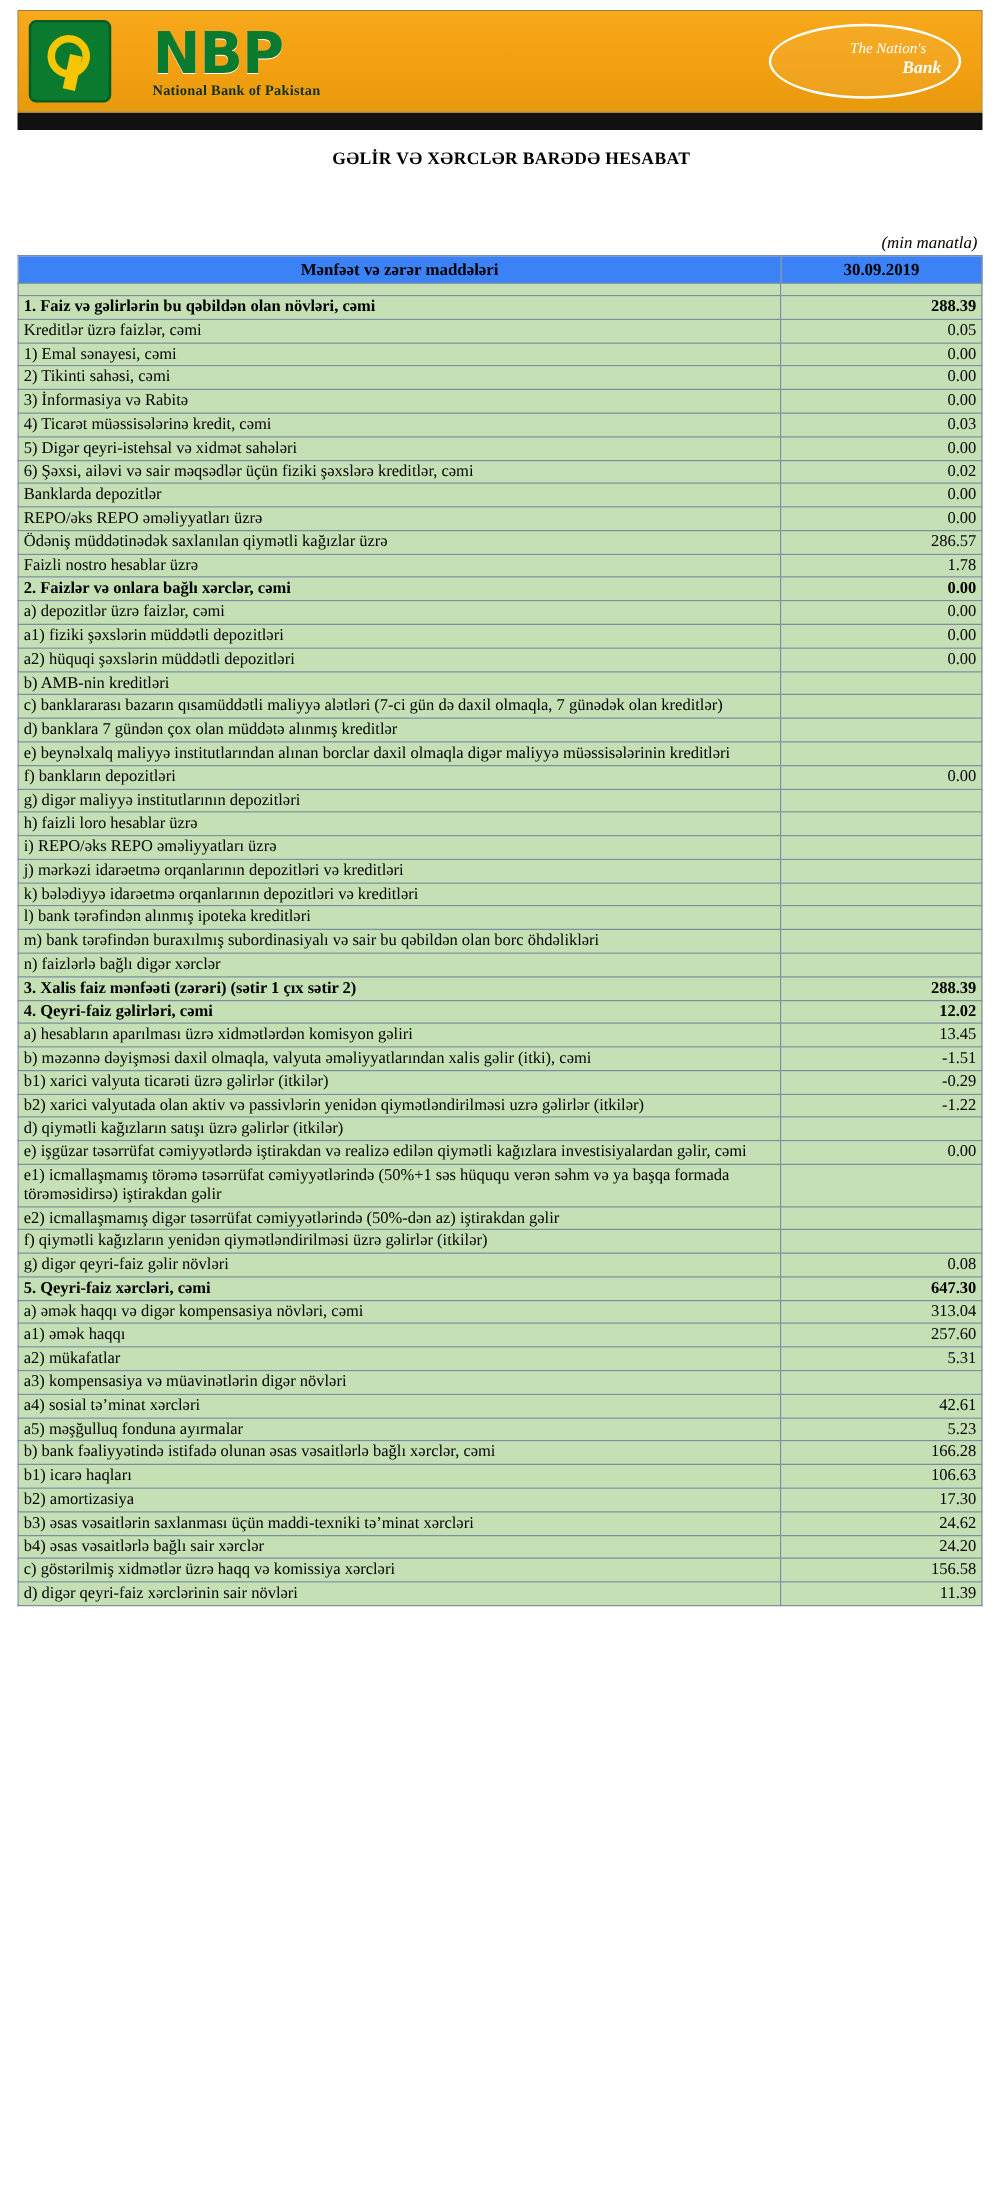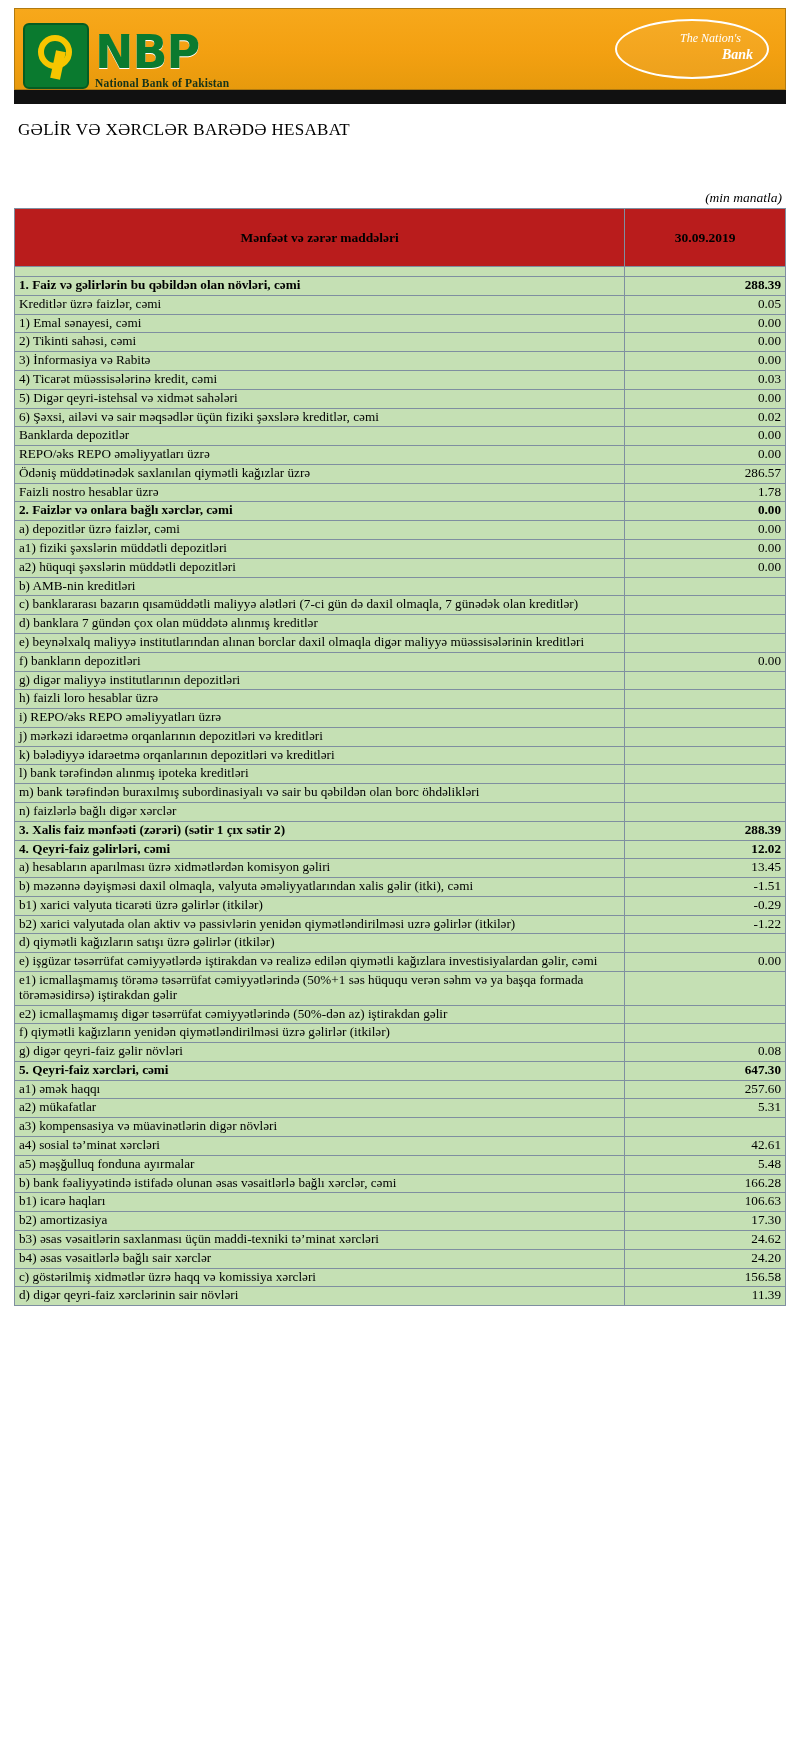--- a/index.html
+++ b/index.html
@@ -25,21 +25,22 @@
     background: linear-gradient(180deg,#f7a81b 0%, #f3a011 55%, #e79a0d 100%);
     border: 1px solid #b07a10;
     box-sizing: border-box;
     overflow: hidden;
   }
   .logo-left {
     position: absolute;
     left: 0; top: 0;
     width: 300px; height: 80px;
     display: flex;
-    align-items: flex-end;
+    align-items: center;
+    gap: 27px;
   }
   .logo-mark {
     width: 62px; height: 62px;
     margin-left: 8px;
     background: #0a7a2f;
     border: 2px solid #065c22;
     border-radius: 6px;
     position: relative;
     flex: none;
   }
@@ -111,23 +112,24 @@
     color: #ffffff;
   }
   .band-dark {
     margin: 0 14px;
     height: 14px;
     background: #111111;
   }
 
   
   .doc-title {
+    text-align: center;
     font-family: "Liberation Serif", serif;
-    font-weight: normal;
-    font-size: 17px;
+    font-weight: bold;
+    font-size: 14px;
     letter-spacing: .3px;
     margin: 16px 0 0 0;
     padding-left: 18px;
   }
 
   
   .units {
     text-align: right;
     font-style: italic;
     font-size: 13.5px;
@@ -144,25 +146,25 @@
     border: 1px solid #7f8fa0;
     font-size: 13.2px;
     line-height: 1.12;
     padding: 1px 4px 2px 4px;
     vertical-align: top;
   }
   .col-label { width: 608px; }
   .col-value { width: 160px; text-align: right; }
 
   tr.head td {
-    background: #b91c1c;
+    background: #3b82f6;
     font-weight: bold;
     text-align: center;
     font-size: 13.5px;
-    padding: 21px 4px;
+    padding: 3px 4px;
   }
   tr.head td.col-value { text-align: center; }
 
   tr.spacer td {
     background: #c5e0b4;
     height: 9px;
     padding: 0;
   }
   tr.data td {
     background: #c5e0b4;
@@ -373,38 +375,42 @@
       </tr>
       <tr class="data">
         <td class="col-label lbl ind1">g) digər qeyri-faiz gəlir növləri</td>
         <td class="col-value val">0.08</td>
       </tr>
       <tr class="data">
         <td class="col-label lbl ind0 b">5. Qeyri-faiz xərcləri, cəmi</td>
         <td class="col-value val b">647.30</td>
       </tr>
       <tr class="data">
+        <td class="col-label lbl ind1">a) əmək haqqı və digər kompensasiya növləri, cəmi</td>
+        <td class="col-value val">313.04</td>
+      </tr>
+      <tr class="data">
         <td class="col-label lbl ind2">a1) əmək haqqı</td>
         <td class="col-value val">257.60</td>
       </tr>
       <tr class="data">
         <td class="col-label lbl ind2">a2) mükafatlar</td>
         <td class="col-value val">5.31</td>
       </tr>
       <tr class="data">
         <td class="col-label lbl ind2">a3) kompensasiya və müavinətlərin digər növləri</td>
         <td class="col-value val"></td>
       </tr>
       <tr class="data">
         <td class="col-label lbl ind2">a4) sosial tə’minat xərcləri</td>
         <td class="col-value val">42.61</td>
       </tr>
       <tr class="data">
         <td class="col-label lbl ind2">a5) məşğulluq fonduna ayırmalar</td>
-        <td class="col-value val">5.48</td>
+        <td class="col-value val">5.23</td>
       </tr>
       <tr class="data">
         <td class="col-label lbl ind1">b) bank fəaliyyətində istifadə olunan əsas vəsaitlərlə bağlı xərclər, cəmi</td>
         <td class="col-value val">166.28</td>
       </tr>
       <tr class="data">
         <td class="col-label lbl ind2">b1) icarə haqları</td>
         <td class="col-value val">106.63</td>
       </tr>
       <tr class="data">

